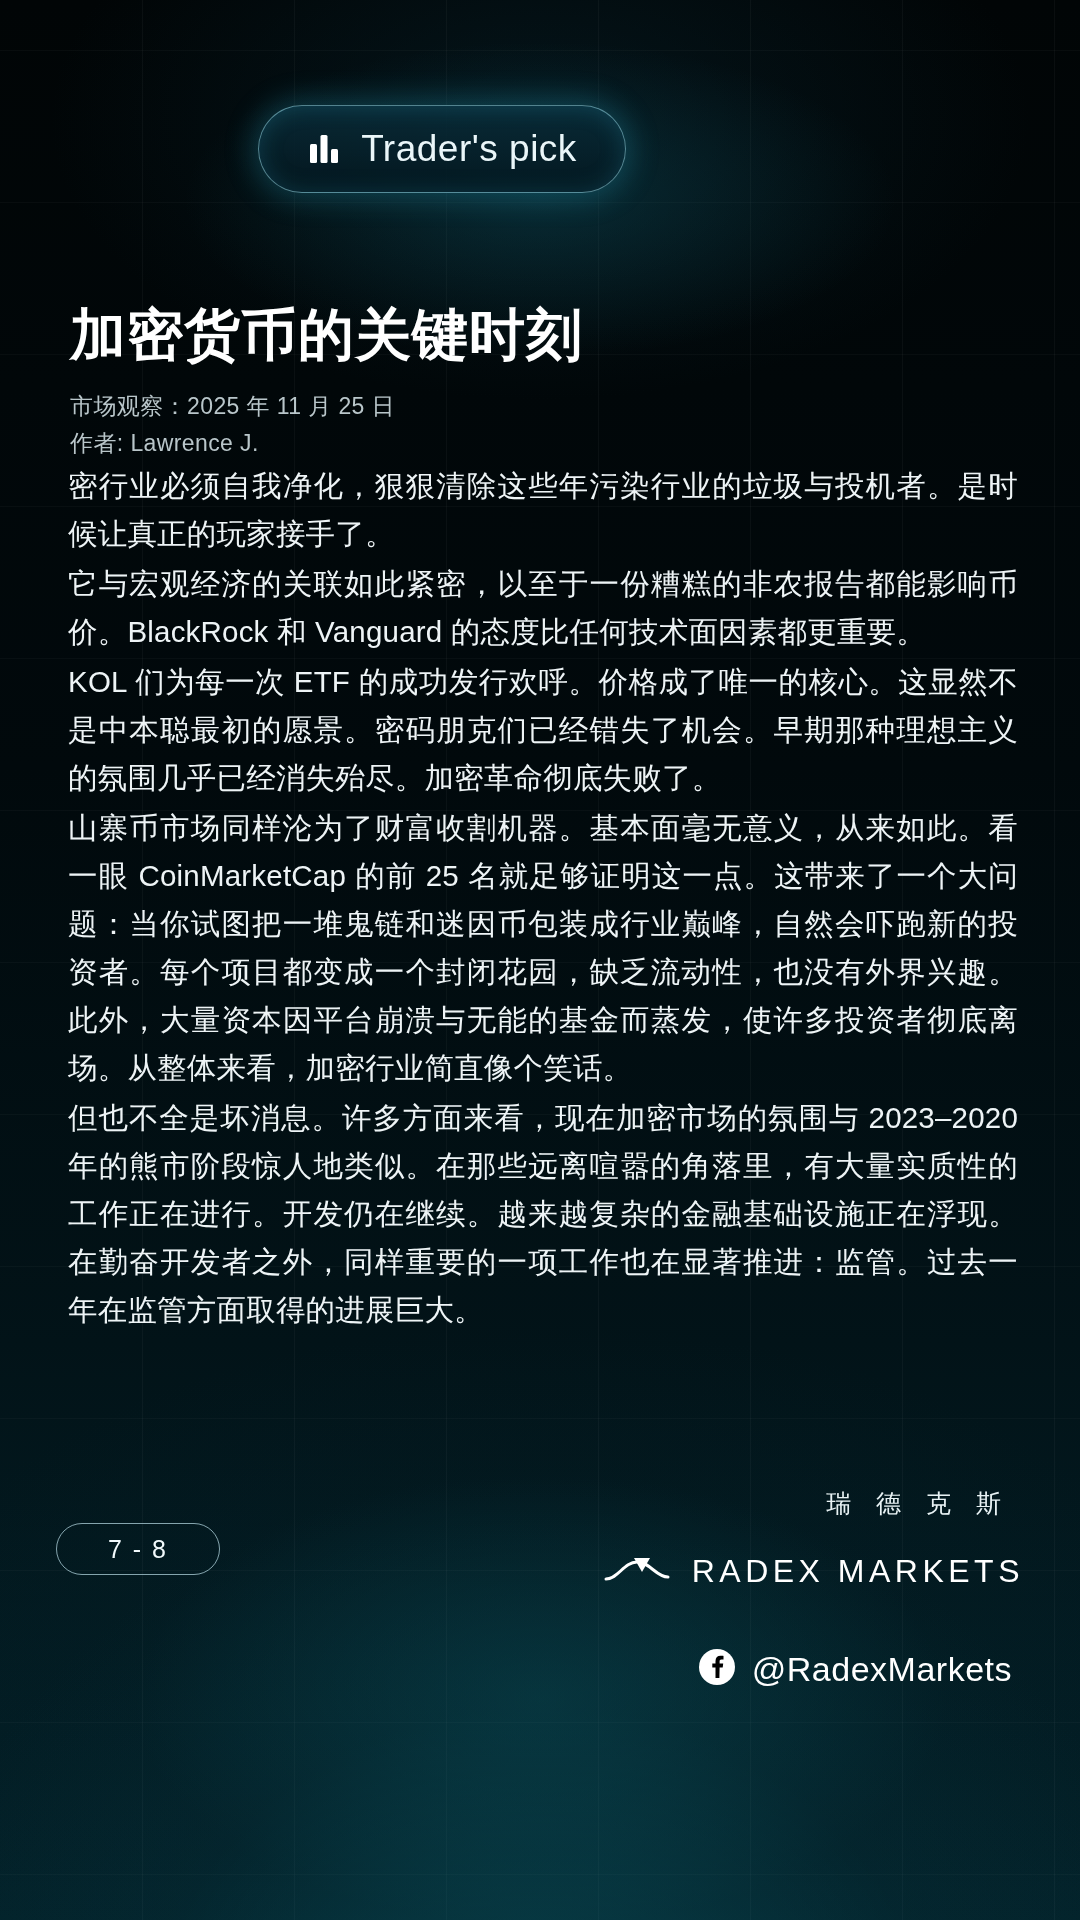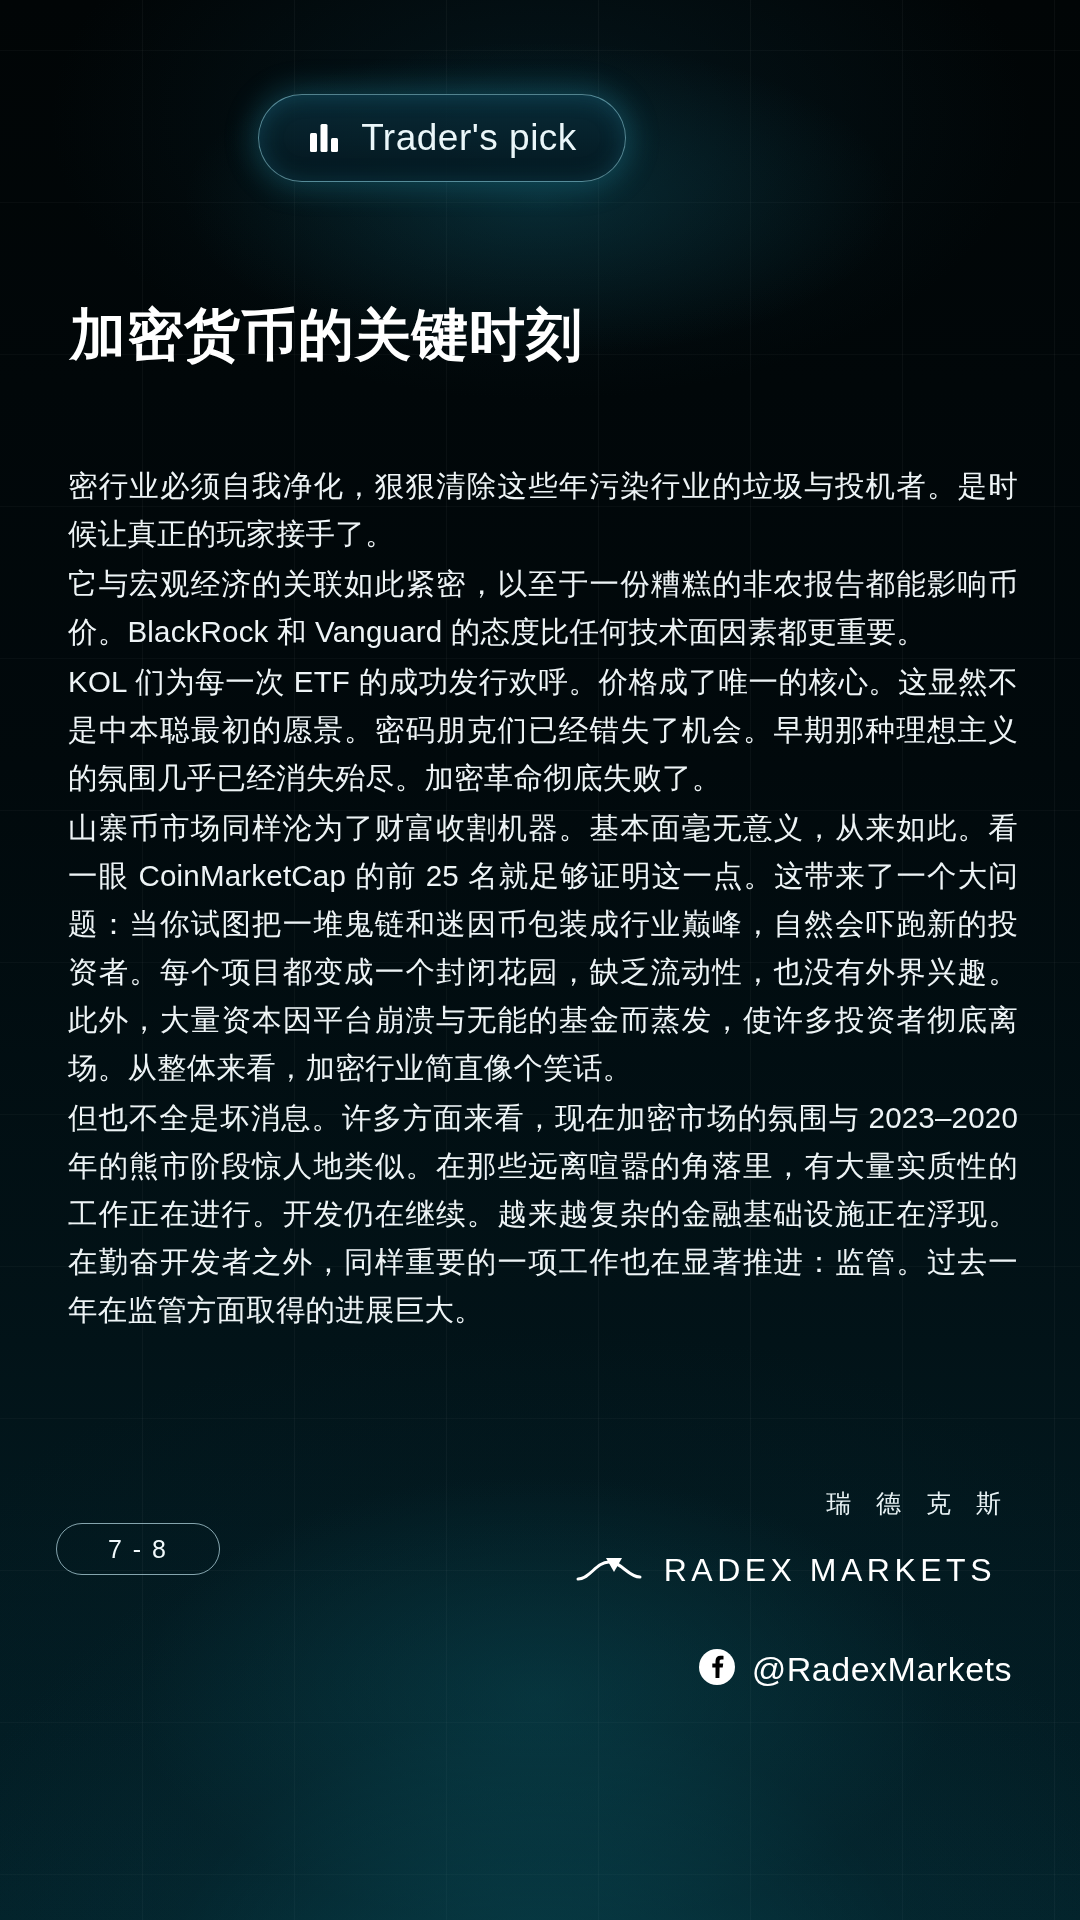--- a/index.html
+++ b/index.html
@@ -46,21 +46,21 @@
     top: 40px;
     width: 720px;
     height: 320px;
     background: radial-gradient(ellipse at 50% 50%, rgba(20,110,130,0.28) 0%, rgba(0,0,0,0) 70%);
     pointer-events: none;
   }
 
   
   .badge-wrap {
     position: absolute;
-    top: 94px;
+    top: 105px;
     left: 258px;
     width: 368px;
     height: 88px;
     text-align: center;
   }
   .badge {
     position: relative;
     width: 100%;
     height: 100%;
     border-radius: 44px;
@@ -135,23 +135,24 @@
     position: absolute;
     right: 70px;
     bottom: 400px;
     font-size: 25px;
     color: #e8f2f4;
     letter-spacing: 9px;
     text-align: center;
   }
   .brand-row {
     position: absolute;
-    right: 84px;
+    right: 56px;
     bottom: 330px;
     display: flex;
+    align-items: center;
     gap: 22px;
   }
   .brand-mark { width: 66px; height: 34px; }
   .brand-name {
     font-size: 32px;
     color: #ffffff;
     letter-spacing: 4.5px;
     font-weight: 500;
   }
   .social-row {
@@ -186,20 +187,24 @@
           <rect x="13.5" y="3" width="7" height="28" rx="1.5" fill="#ffffff"></rect>
           <rect x="24" y="17" width="7" height="14" rx="1.5" fill="#ffffff"></rect>
         </svg>
       </span>
       <span class="badge-label">Trader's pick</span>
     </div>
   </div>
 
   <div class="article-head">
     <h1 class="title">加密货币的关键时刻</h1>
+    <div class="meta">
+      <div>市场观察：2025 年 11 月 25 日</div>
+      <div>作者: Lawrence J.</div>
+    </div>
   </div>
 
   <div class="body-copy">
     <p class="para">密行业必须自我净化，狠狠清除这些年污染行业的垃圾与投机者。是时候让真正的玩家接手了。</p>
     <p class="para">它与宏观经济的关联如此紧密，以至于一份糟糕的非农报告都能影响币价。BlackRock 和 Vanguard 的态度比任何技术面因素都更重要。</p>
     <p class="para">KOL 们为每一次 ETF 的成功发行欢呼。价格成了唯一的核心。这显然不是中本聪最初的愿景。密码朋克们已经错失了机会。早期那种理想主义的氛围几乎已经消失殆尽。加密革命彻底失败了。</p>
     <p class="para">山寨币市场同样沦为了财富收割机器。基本面毫无意义，从来如此。看一眼 CoinMarketCap 的前 25 名就足够证明这一点。这带来了一个大问题：当你试图把一堆鬼链和迷因币包装成行业巅峰，自然会吓跑新的投资者。每个项目都变成一个封闭花园，缺乏流动性，也没有外界兴趣。此外，大量资本因平台崩溃与无能的基金而蒸发，使许多投资者彻底离场。从整体来看，加密行业简直像个笑话。</p>
     <p class="para">但也不全是坏消息。许多方面来看，现在加密市场的氛围与 2023–2020 年的熊市阶段惊人地类似。在那些远离喧嚣的角落里，有大量实质性的工作正在进行。开发仍在继续。越来越复杂的金融基础设施正在浮现。在勤奋开发者之外，同样重要的一项工作也在显著推进：监管。过去一年在监管方面取得的进展巨大。</p>
   </div>
 

